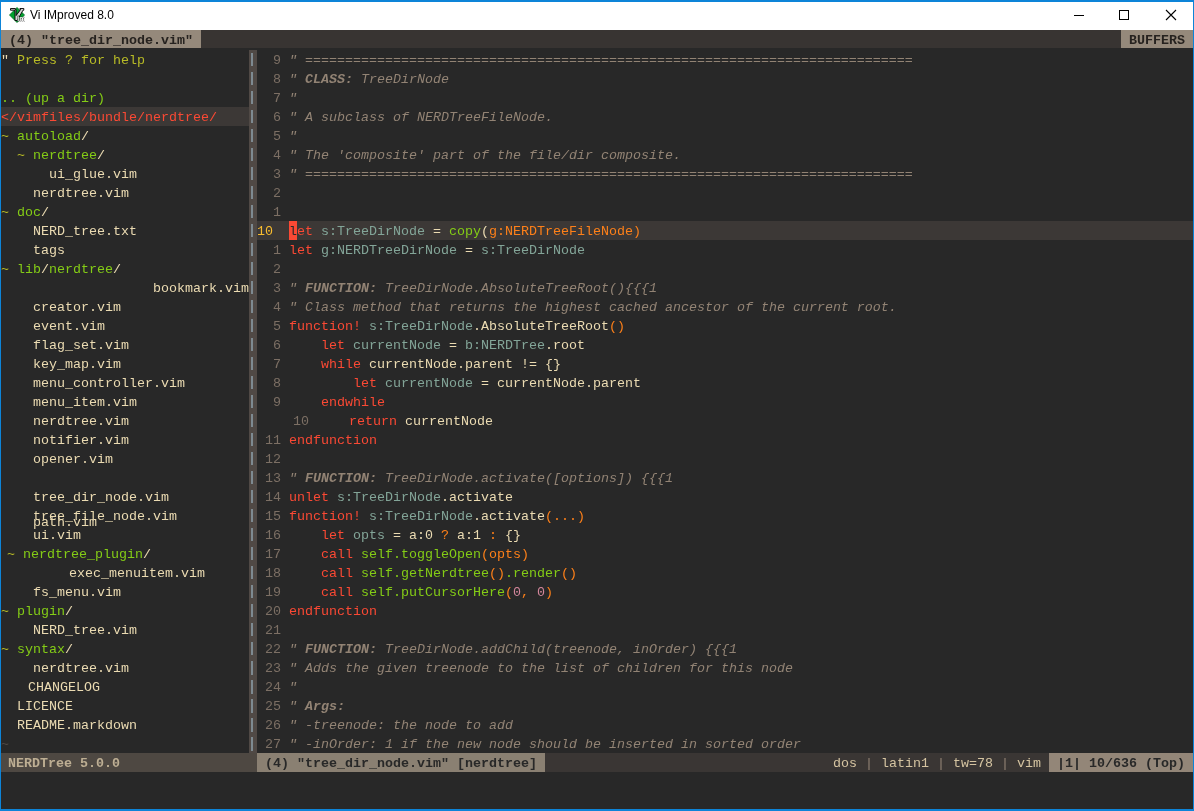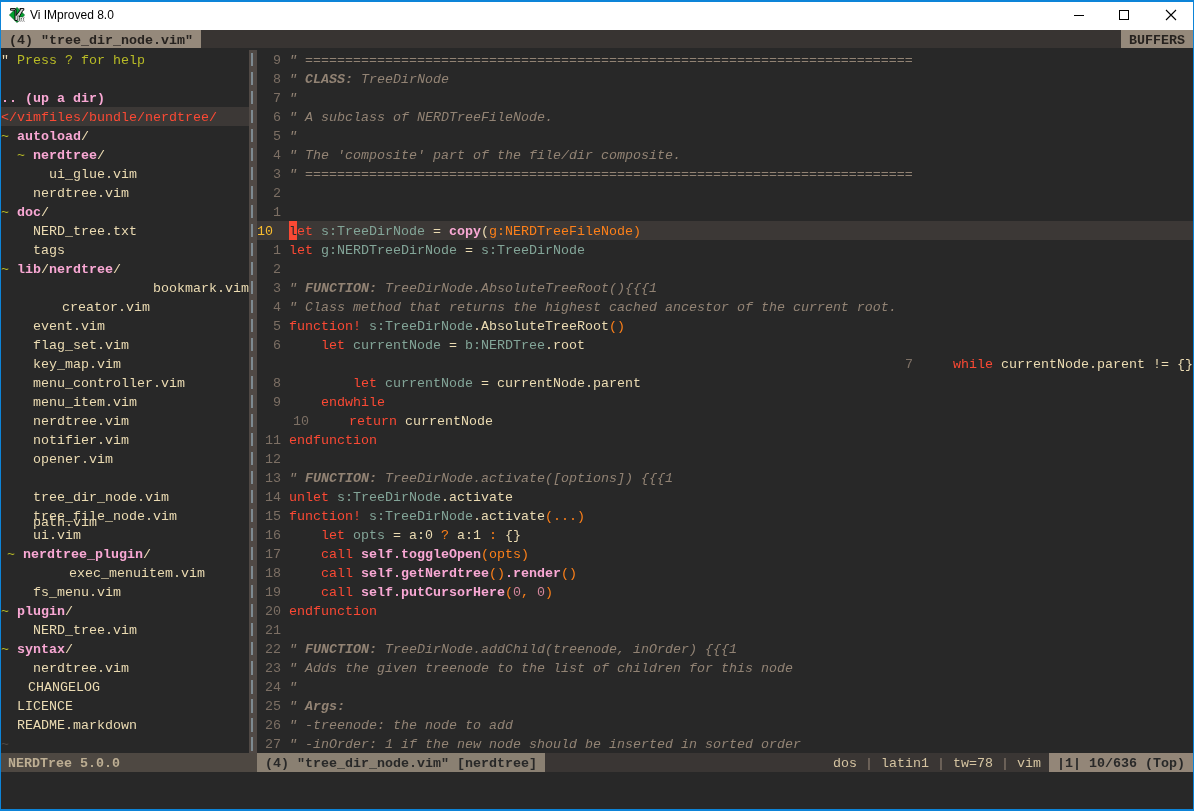--- a/index.html
+++ b/index.html
@@ -1,20 +1,20 @@
 <!DOCTYPE html>
 <html><head><meta charset="utf-8"><style>
 html,body{margin:0;padding:0;}
 body{width:1194px;height:811px;position:relative;background:#282828;overflow:hidden;
   font-family:"Liberation Mono",monospace;font-size:13.333px;}
 .row{position:absolute;height:19px;line-height:21.5px;white-space:pre;}
 .fg{color:#ebdbb2}
 .red{color:#fb4934}
 .grn{color:#b8bb26}
-.grnb{color:#f9a8d4;font-weight:bold}
+.grnb{color:#84cc16;font-weight:normal}
 .blu{color:#83a598}
 .org{color:#fe8019}
 .pur{color:#d3869b}
 .cm{color:#928374;font-style:italic}
 .cmb{color:#928374;font-style:italic;font-weight:bold}
 .num{color:#7c6f64}
 .numc{color:#fabd2f}
 .dim{color:#504945}
 .cur{background:#fb4934;color:#282828;display:inline-block;height:19px;vertical-align:top}
 .abs{position:absolute;}
@@ -50,21 +50,21 @@
 <div class="row" style="left:1px;top:107px;width:248px;background:#3c3836;"><span class="red">&lt;/vimfiles/bundle/nerdtree/</span></div>
 <div class="row" style="left:1px;top:126px;width:248px;"><span class="grn">~ </span><span class="grnb">autoload</span><span class="fg">/</span></div>
 <div class="row" style="left:1px;top:145px;width:248px;"><span class="fg">  </span><span class="grn">~ </span><span class="grnb">nerdtree</span><span class="fg">/</span></div>
 <div class="row" style="left:1px;top:164px;width:248px;"><span class="fg">      ui_glue.vim</span></div>
 <div class="row" style="left:1px;top:183px;width:248px;"><span class="fg">    nerdtree.vim</span></div>
 <div class="row" style="left:1px;top:202px;width:248px;"><span class="grn">~ </span><span class="grnb">doc</span><span class="fg">/</span></div>
 <div class="row" style="left:1px;top:221px;width:248px;"><span class="fg">    NERD_tree.txt</span></div>
 <div class="row" style="left:1px;top:240px;width:248px;"><span class="fg">    tags</span></div>
 <div class="row" style="left:1px;top:259px;width:248px;"><span class="grn">~ </span><span class="grnb">lib</span><span class="fg">/</span><span class="grnb">nerdtree</span><span class="fg">/</span></div>
 <div class="row" style="left:1px;top:278px;width:248px;text-align:right;"><span class="fg">    bookmark.vim</span></div>
-<div class="row" style="left:1px;top:297px;width:248px;margin-left:29px;"><span class="fg">    creator.vim</span></div>
+<div class="row" style="left:1px;top:297px;width:248px;"><span class="fg">    creator.vim</span></div>
 <div class="row" style="left:1px;top:316px;width:248px;"><span class="fg">    event.vim</span></div>
 <div class="row" style="left:1px;top:335px;width:248px;"><span class="fg">    flag_set.vim</span></div>
 <div class="row" style="left:1px;top:354px;width:248px;"><span class="fg">    key_map.vim</span></div>
 <div class="row" style="left:1px;top:373px;width:248px;"><span class="fg">    menu_controller.vim</span></div>
 <div class="row" style="left:1px;top:392px;width:248px;"><span class="fg">    menu_item.vim</span></div>
 <div class="row" style="left:1px;top:411px;width:248px;"><span class="fg">    nerdtree.vim</span></div>
 <div class="row" style="left:1px;top:430px;width:248px;"><span class="fg">    notifier.vim</span></div>
 <div class="row" style="left:1px;top:449px;width:248px;"><span class="fg">    opener.vim</span></div>
 <div class="row" style="left:1px;top:468px;width:248px;margin-top:44px;"><span class="fg">    path.vim</span></div>
 <div class="row" style="left:1px;top:487px;width:248px;"><span class="fg">    tree_dir_node.vim</span></div>
@@ -90,21 +90,21 @@
 <div class="row" style="left:257px;top:164px;width:936px;"><span class="num">  3 </span><span class="cm">" ============================================================================</span></div>
 <div class="row" style="left:257px;top:183px;width:936px;"><span class="num">  2 </span></div>
 <div class="row" style="left:257px;top:202px;width:936px;"><span class="num">  1 </span></div>
 <div class="row" style="left:257px;top:221px;width:936px;background:#3c3836;"><span class="numc">10  </span><span class="cur">l</span><span class="red">et</span><span class="fg"> </span><span class="blu">s:TreeDirNode</span><span class="fg"> = </span><span class="grnb">copy</span><span class="fg">(</span><span class="org">g:NERDTreeFileNode)</span></div>
 <div class="row" style="left:257px;top:240px;width:936px;"><span class="num">  1 </span><span class="red">let</span><span class="fg"> </span><span class="blu">g:NERDTreeDirNode</span><span class="fg"> = </span><span class="blu">s:TreeDirNode</span></div>
 <div class="row" style="left:257px;top:259px;width:936px;"><span class="num">  2 </span></div>
 <div class="row" style="left:257px;top:278px;width:936px;"><span class="num">  3 </span><span class="cm">" </span><span class="cmb">FUNCTION:</span><span class="cm"> TreeDirNode.AbsoluteTreeRoot(){{{1</span></div>
 <div class="row" style="left:257px;top:297px;width:936px;"><span class="num">  4 </span><span class="cm">" Class method that returns the highest cached ancestor of the current root.</span></div>
 <div class="row" style="left:257px;top:316px;width:936px;"><span class="num">  5 </span><span class="red">function!</span><span class="fg"> </span><span class="blu">s:TreeDirNode</span><span class="fg">.AbsoluteTreeRoot</span><span class="org">()</span></div>
 <div class="row" style="left:257px;top:335px;width:936px;"><span class="num">  6 </span><span class="fg">    </span><span class="red">let</span><span class="fg"> </span><span class="blu">currentNode</span><span class="fg"> = </span><span class="blu">b:NERDTree</span><span class="fg">.root</span></div>
-<div class="row" style="left:257px;top:354px;width:936px;text-align:right;"><span class="num">  7 </span><span class="fg">    </span><span class="red">while</span><span class="fg"> currentNode.parent != {}</span></div>
+<div class="row" style="left:257px;top:354px;width:936px;"><span class="num">  7 </span><span class="fg">    </span><span class="red">while</span><span class="fg"> currentNode.parent != {}</span></div>
 <div class="row" style="left:257px;top:373px;width:936px;"><span class="num">  8 </span><span class="fg">        </span><span class="red">let</span><span class="fg"> </span><span class="blu">currentNode</span><span class="fg"> = currentNode.parent</span></div>
 <div class="row" style="left:257px;top:392px;width:936px;"><span class="num">  9 </span><span class="fg">    </span><span class="red">endwhile</span></div>
 <div class="row" style="left:257px;top:411px;width:936px;padding-left:28px;"><span class="num"> 10 </span><span class="fg">    </span><span class="red">return</span><span class="fg"> currentNode</span></div>
 <div class="row" style="left:257px;top:430px;width:936px;"><span class="num"> 11 </span><span class="red">endfunction</span></div>
 <div class="row" style="left:257px;top:449px;width:936px;"><span class="num"> 12 </span></div>
 <div class="row" style="left:257px;top:468px;width:936px;"><span class="num"> 13 </span><span class="cm">" </span><span class="cmb">FUNCTION:</span><span class="cm"> TreeDirNode.activate([options]) {{{1</span></div>
 <div class="row" style="left:257px;top:487px;width:936px;"><span class="num"> 14 </span><span class="red">unlet</span><span class="fg"> </span><span class="blu">s:TreeDirNode</span><span class="fg">.activate</span></div>
 <div class="row" style="left:257px;top:506px;width:936px;"><span class="num"> 15 </span><span class="red">function!</span><span class="fg"> </span><span class="blu">s:TreeDirNode</span><span class="fg">.activate</span><span class="org">(...)</span></div>
 <div class="row" style="left:257px;top:525px;width:936px;"><span class="num"> 16 </span><span class="fg">    </span><span class="red">let</span><span class="fg"> </span><span class="blu">opts</span><span class="fg"> = a:0 </span><span class="org">?</span><span class="fg"> a:1 </span><span class="org">:</span><span class="fg"> {}</span></div>
 <div class="row" style="left:257px;top:544px;width:936px;"><span class="num"> 17 </span><span class="fg">    </span><span class="red">call</span><span class="fg"> </span><span class="grnb">self.toggleOpen</span><span class="org">(opts)</span></div>

